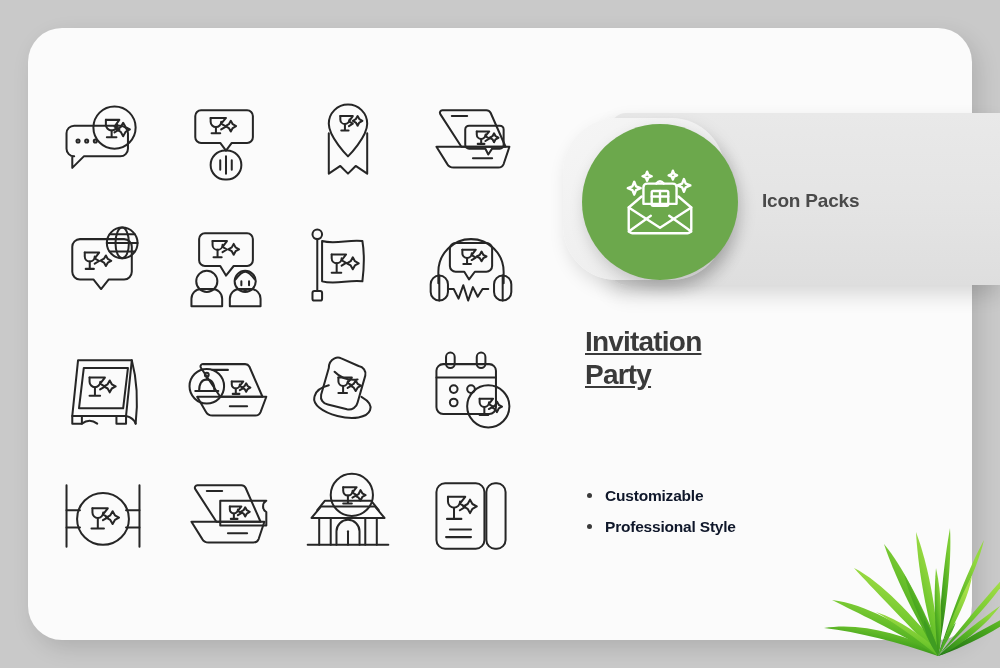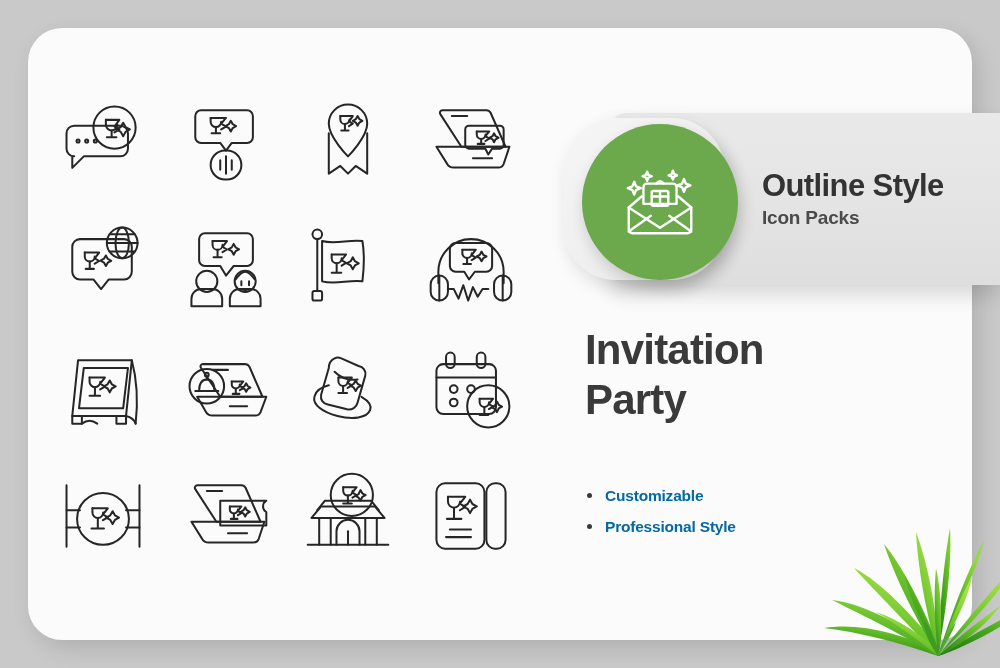--- a/index.html
+++ b/index.html
@@ -121,37 +121,38 @@
     stroke-width: 2.6;
     stroke-linecap: round;
     stroke-linejoin: round;
   }
 
   
   #headline {
     position: absolute;
     left: 585px;
     top: 325px;
-    font-size: 42px;
+    font-size: 28px;
     font-weight: bold;
     color: #3a3a3a;
     line-height: 1.18;
     letter-spacing: -0.8px;
     white-space: pre-line;
+    text-decoration: underline;
   }
   #feature-list {
     position: absolute;
     left: 585px;
     top: 480px;
     list-style: none;
   }
   #feature-list li {
     font-size: 15.5px;
     font-weight: bold;
-    color: #0369a1;
+    color: #0f172a;
     line-height: 2.0;
     position: relative;
     padding-left: 20px;
     letter-spacing: -0.2px;
   }
   #feature-list li::before {
     content: "";
     position: absolute;
     left: 2px;
     top: 13px;
@@ -399,21 +400,20 @@
       <path class="ln" d="M32.3 41.3V53M25 53h15"></path>
       <path class="ln" d="M49 33l2.5 4.5L56 40l-4.5 2.5L49 47l-2.5-4.5L42 40l4.5-2.5z"></path>
       <path class="ln" d="M28 64h22M24 72h26"></path>
     </svg>
   </div>
 
 </div>
 
 <div id="style-banner">
   <div id="banner-text">
-    <div id="banner-title">Outline Style</div>
     <div id="banner-subtitle">Icon Packs</div>
   </div>
 </div>
 
 <div id="badge-plate"></div>
 
 <div id="green-circle">
   <svg viewBox="0 0 100 100">
 
     <path class="wl" d="M32 34a4 4 0 0 1 4-4h28a4 4 0 0 1 4 4v18H32z"></path>

